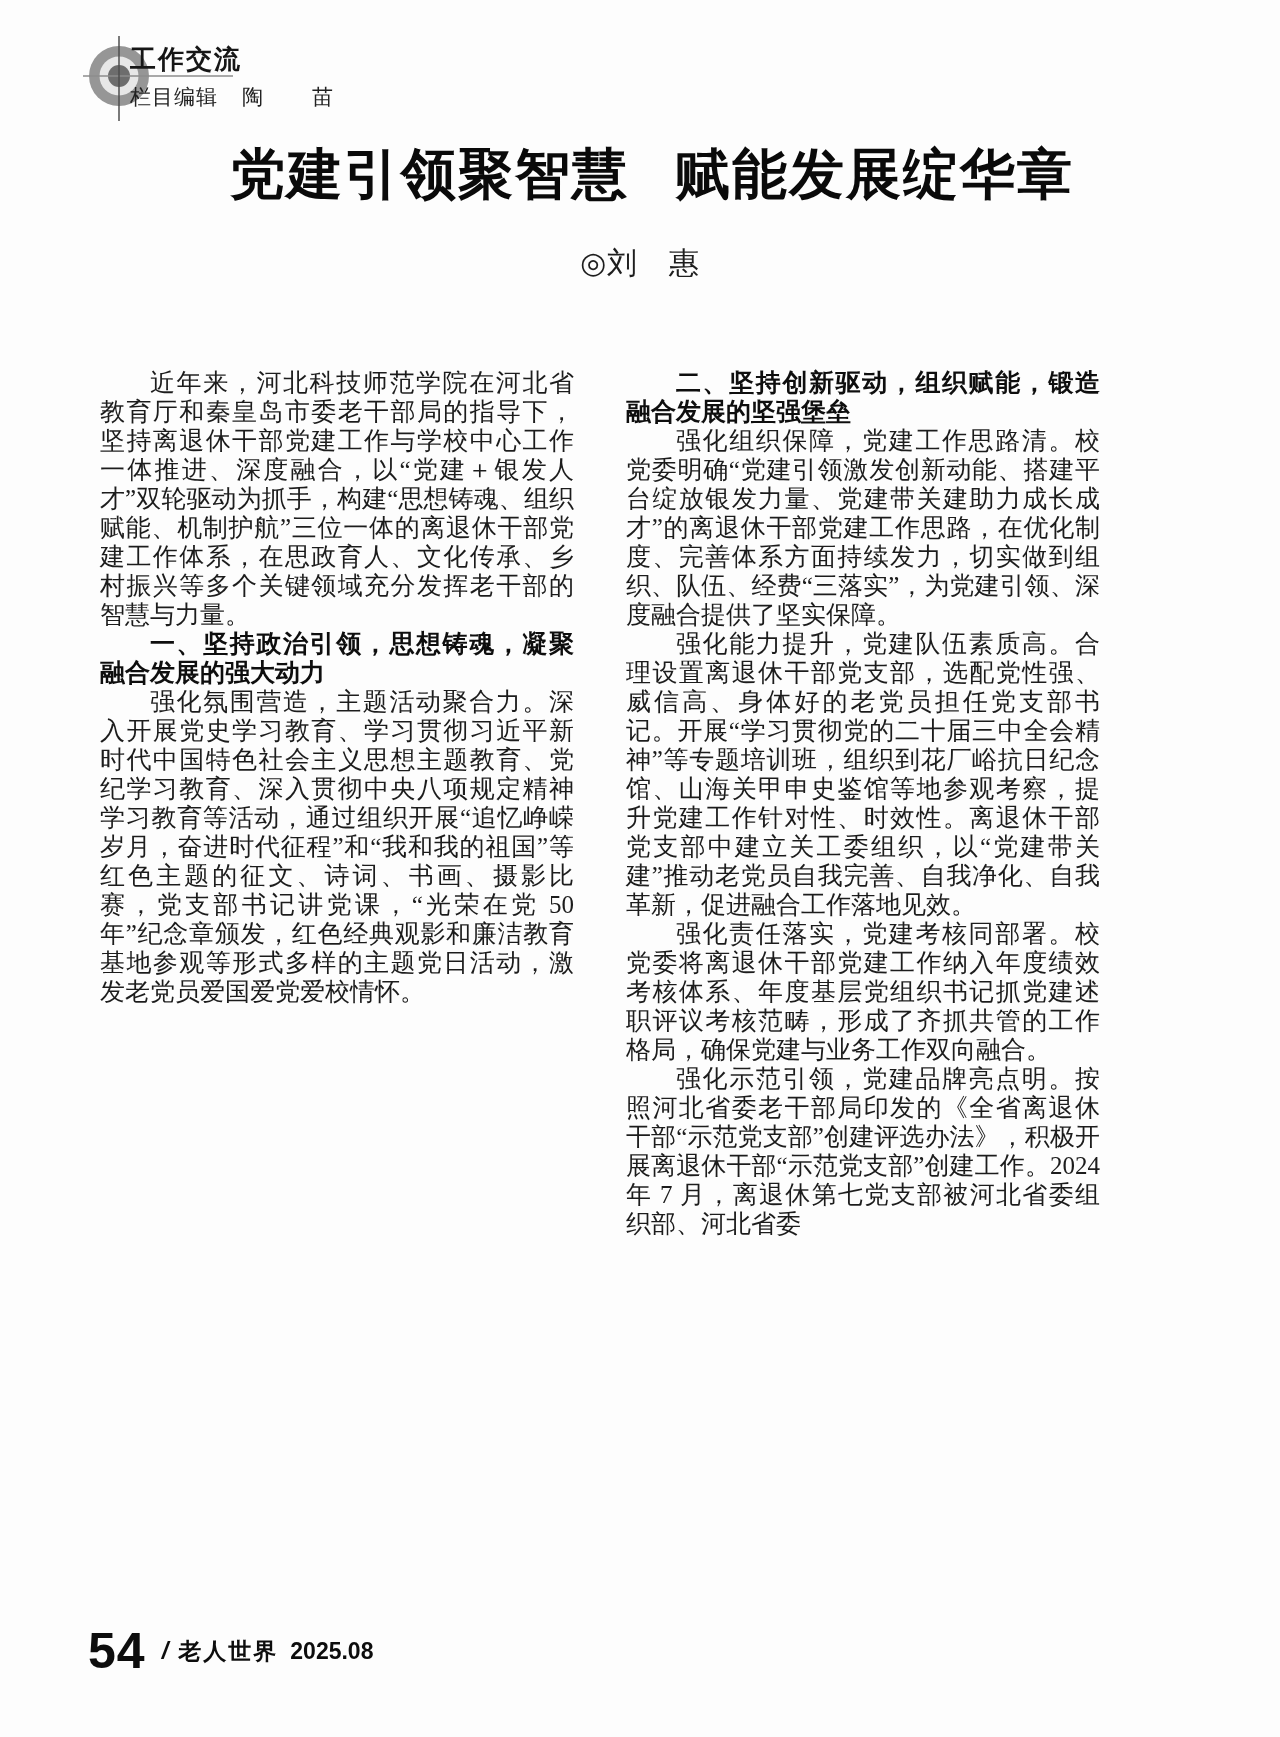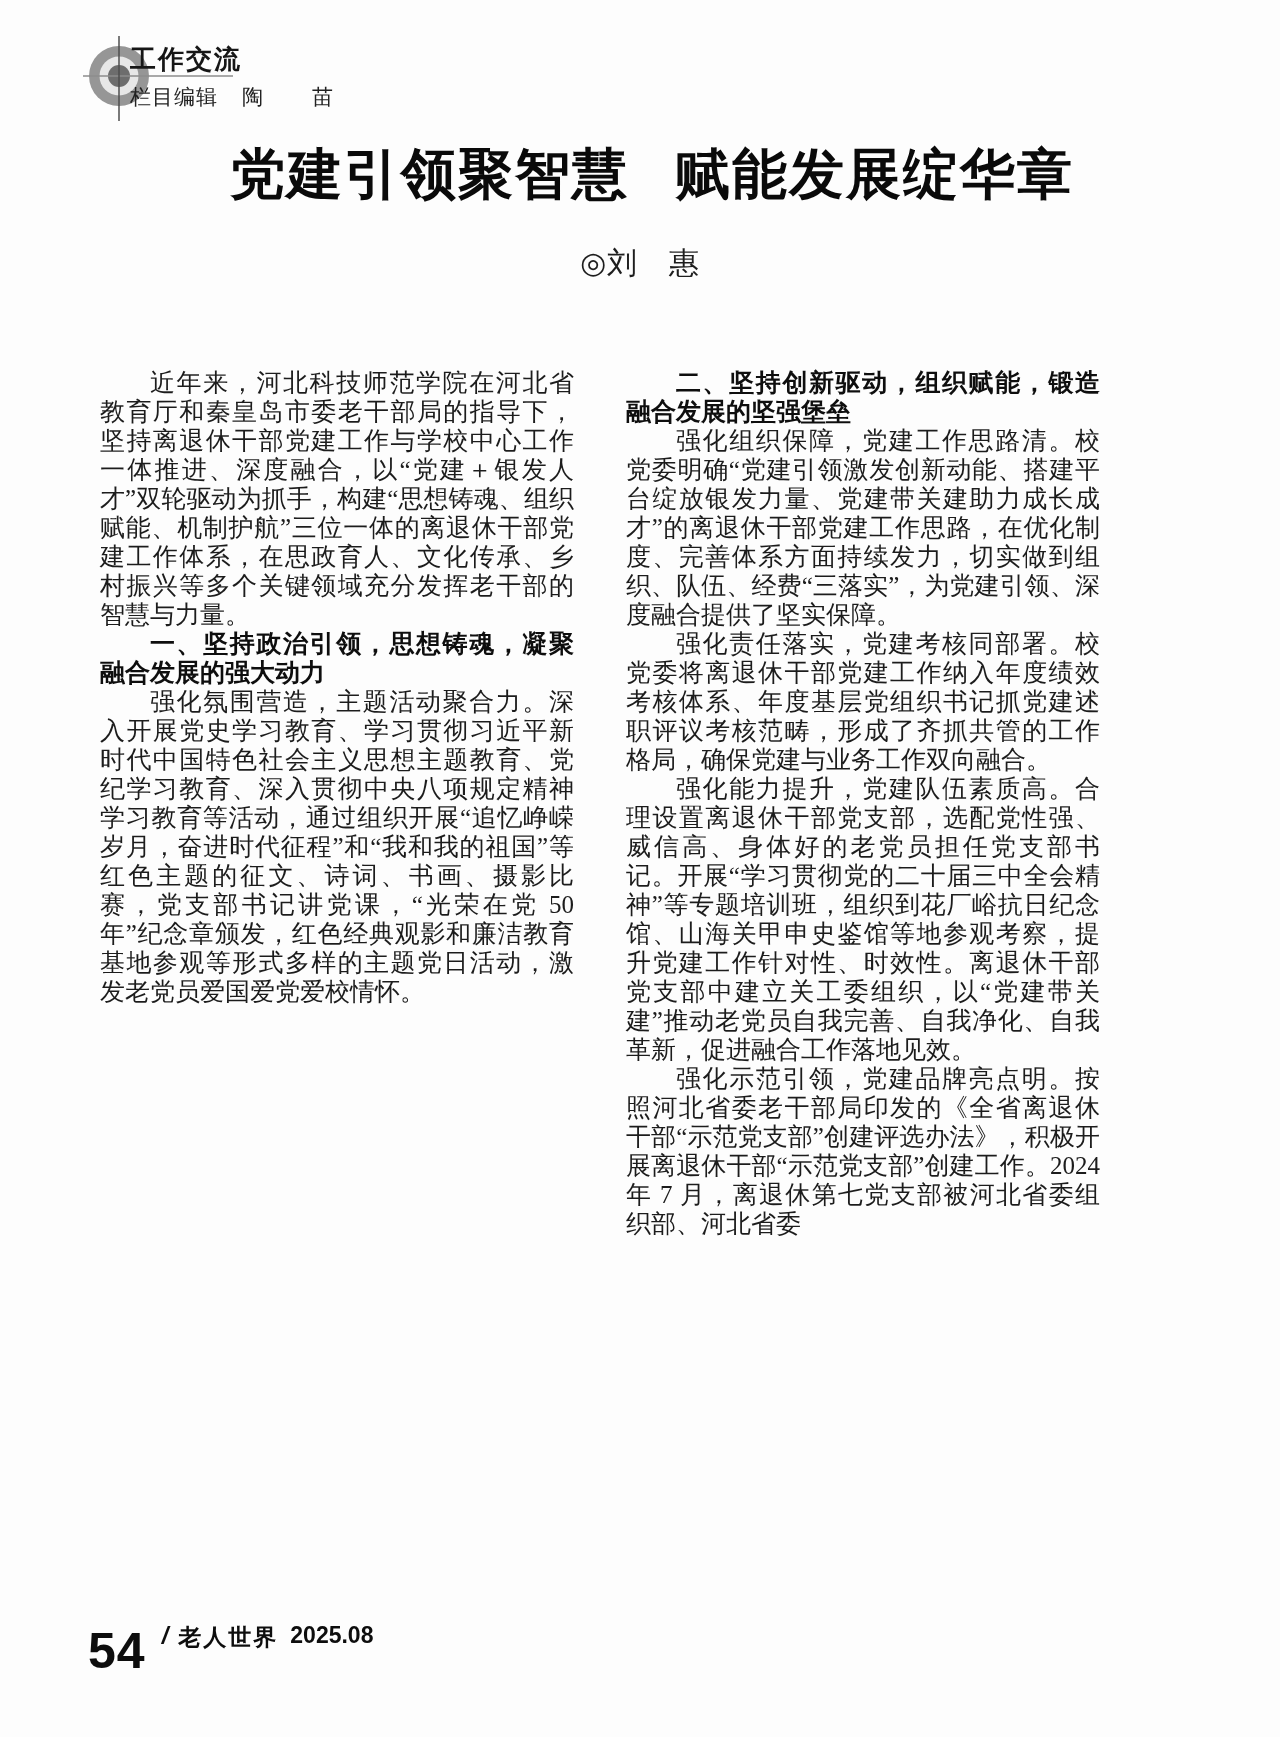--- a/index.html
+++ b/index.html
@@ -91,21 +91,21 @@
     font-weight: bold;
     color: #0e0e0e;
   }
 
   
   .page-footer {
     position: absolute;
     left: 88px;
     top: 1622px;
     display: flex;
-    align-items: flex-start;
+    align-items: center;
     font-family: "Liberation Sans", "DejaVu Sans", sans-serif;
     font-weight: bold;
     color: #0d0d0d;
   }
   .page-number { font-size: 50px; letter-spacing: 1px; }
   .footer-sep { font-size: 24px; margin-left: 16px; font-style: italic; }
   .magazine-name { font-size: 23px; margin-left: 10px; letter-spacing: 2px; }
   .issue-date { font-size: 23px; margin-left: 12px; }
 </style>
 </head>
@@ -135,22 +135,22 @@
 
 <div class="columns">
   <div class="col">
     <p>近年来，河北科技师范学院在河北省教育厅和秦皇岛市委老干部局的指导下，坚持离退休干部党建工作与学校中心工作一体推进、深度融合，以“党建＋银发人才”双轮驱动为抓手，构建“思想铸魂、组织赋能、机制护航”三位一体的离退休干部党建工作体系，在思政育人、文化传承、乡村振兴等多个关键领域充分发挥老干部的智慧与力量。</p>
     <p class="heading">一、坚持政治引领，思想铸魂，凝聚融合发展的强大动力</p>
     <p>强化氛围营造，主题活动聚合力。深入开展党史学习教育、学习贯彻习近平新时代中国特色社会主义思想主题教育、党纪学习教育、深入贯彻中央八项规定精神学习教育等活动，通过组织开展“追忆峥嵘岁月，奋进时代征程”和“我和我的祖国”等红色主题的征文、诗词、书画、摄影比赛，党支部书记讲党课，“光荣在党 50 年”纪念章颁发，红色经典观影和廉洁教育基地参观等形式多样的主题党日活动，激发老党员爱国爱党爱校情怀。</p>
   </div>
   <div class="col">
     <p class="heading">二、坚持创新驱动，组织赋能，锻造融合发展的坚强堡垒</p>
     <p>强化组织保障，党建工作思路清。校党委明确“党建引领激发创新动能、搭建平台绽放银发力量、党建带关建助力成长成才”的离退休干部党建工作思路，在优化制度、完善体系方面持续发力，切实做到组织、队伍、经费“三落实”，为党建引领、深度融合提供了坚实保障。</p>
+    <p>强化能力提升，党建队伍素质高。合理设置离退休干部党支部，选配党性强、威信高、身体好的老党员担任党支部书记。开展“学习贯彻党的二十届三中全会精神”等专题培训班，组织到花厂峪抗日纪念馆、山海关甲申史鉴馆等地参观考察，提升党建工作针对性、时效性。离退休干部党支部中建立关工委组织，以“党建带关建”推动老党员自我完善、自我净化、自我革新，促进融合工作落地见效。</p>
     <p>强化责任落实，党建考核同部署。校党委将离退休干部党建工作纳入年度绩效考核体系、年度基层党组织书记抓党建述职评议考核范畴，形成了齐抓共管的工作格局，确保党建与业务工作双向融合。</p>
-    <p>强化能力提升，党建队伍素质高。合理设置离退休干部党支部，选配党性强、威信高、身体好的老党员担任党支部书记。开展“学习贯彻党的二十届三中全会精神”等专题培训班，组织到花厂峪抗日纪念馆、山海关甲申史鉴馆等地参观考察，提升党建工作针对性、时效性。离退休干部党支部中建立关工委组织，以“党建带关建”推动老党员自我完善、自我净化、自我革新，促进融合工作落地见效。</p>
     <p>强化示范引领，党建品牌亮点明。按照河北省委老干部局印发的《全省离退休干部“示范党支部”创建评选办法》，积极开展离退休干部“示范党支部”创建工作。2024 年 7 月，离退休第七党支部被河北省委组织部、河北省委</p>
   </div>
 </div>
 
 <div class="page-footer">
   <span class="page-number">54</span>
   <span class="footer-sep">/</span>
   <span class="magazine-name">老人世界</span>
   <span class="issue-date">2025.08</span>
 </div>

